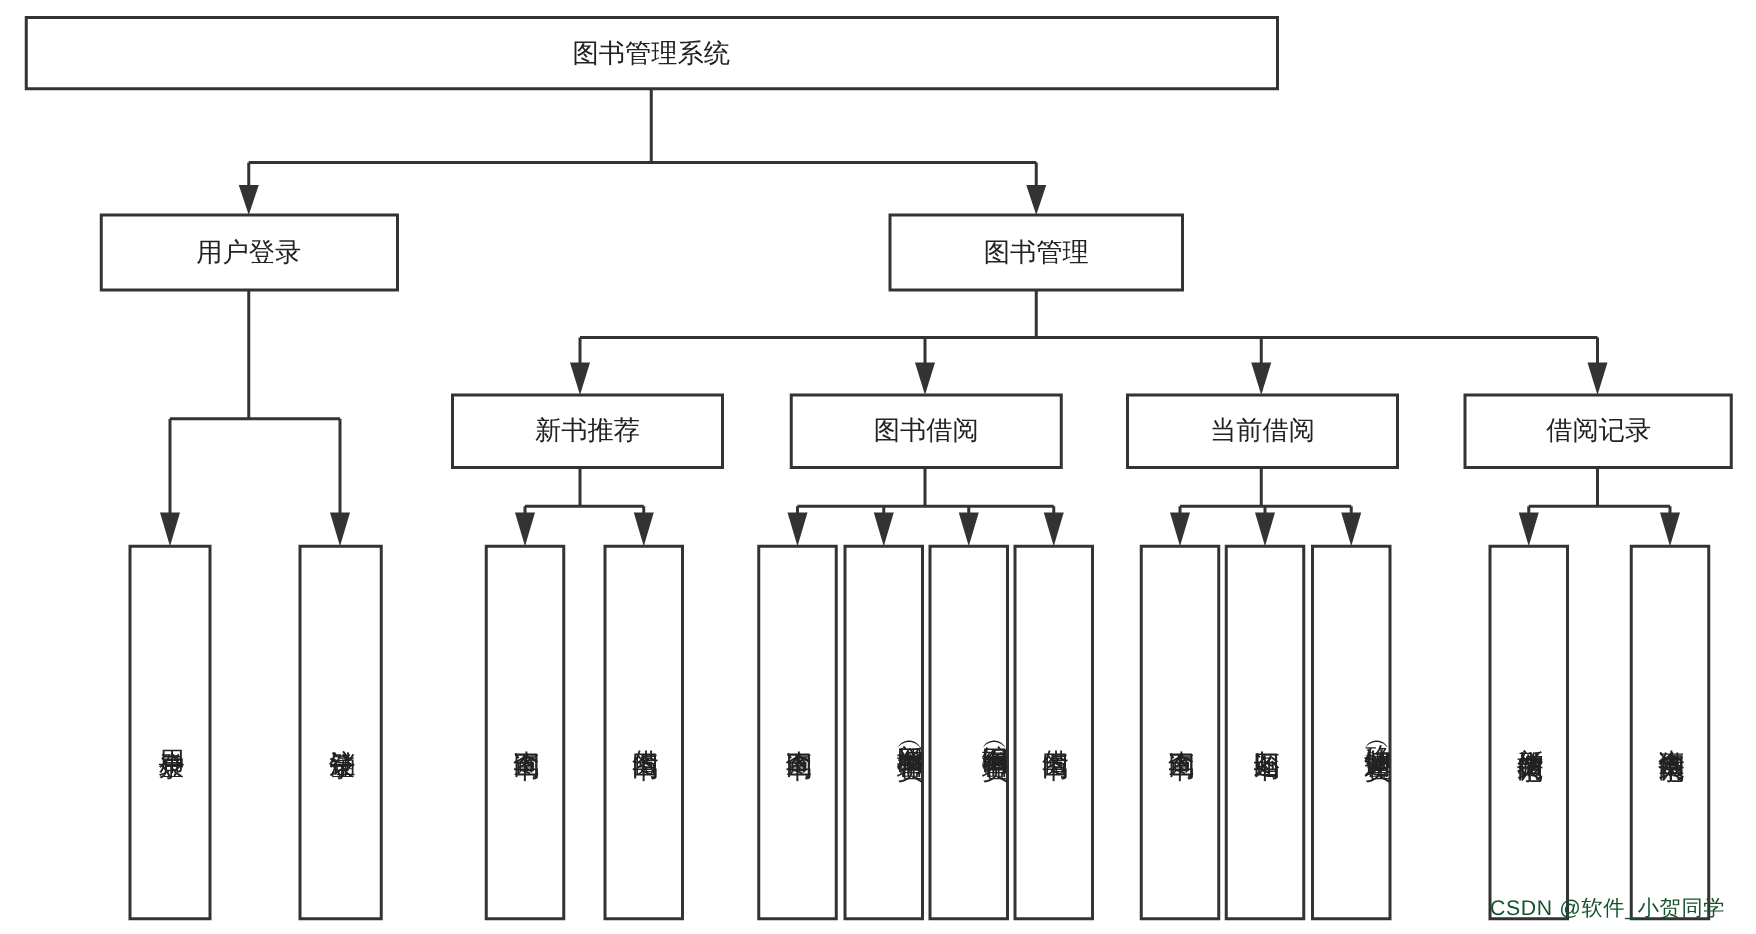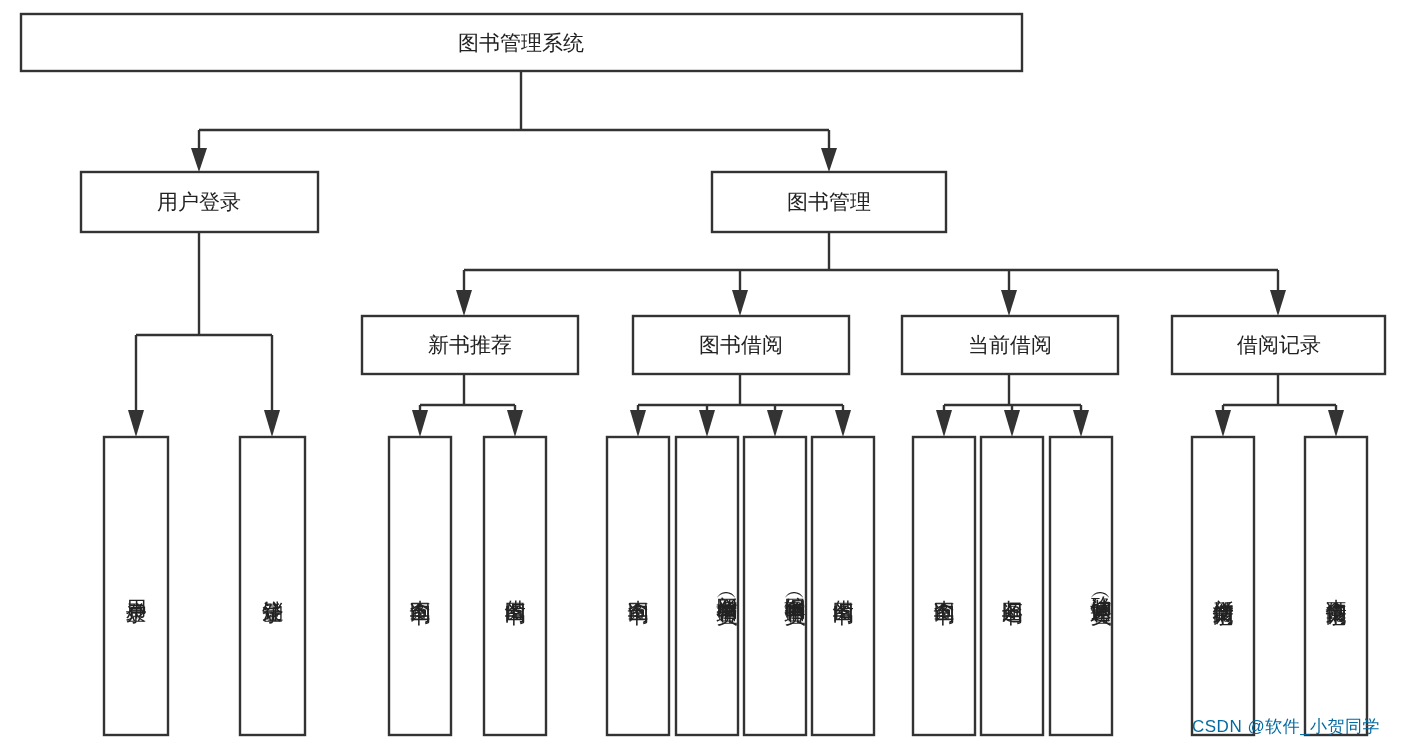--- a/index.html
+++ b/index.html
@@ -60,21 +60,21 @@
     display: flex;
     align-items: center;
     justify-content: center;
     white-space: nowrap;
     pointer-events: none;
   }
   .watermark {
     position: absolute;
     font-family: "Liberation Sans", "DejaVu Sans", sans-serif;
     font-size: 17px;
-    color: #0369a1;
+    color: #14532d;
     white-space: nowrap;
     letter-spacing: 0.5px;
   }
 </style>
 </head>
 <body>
 
 <div id="diagram-root">
 
   <svg class="flow" viewBox="0 0 1405 747" xmlns="http://www.w3.org/2000/svg">

